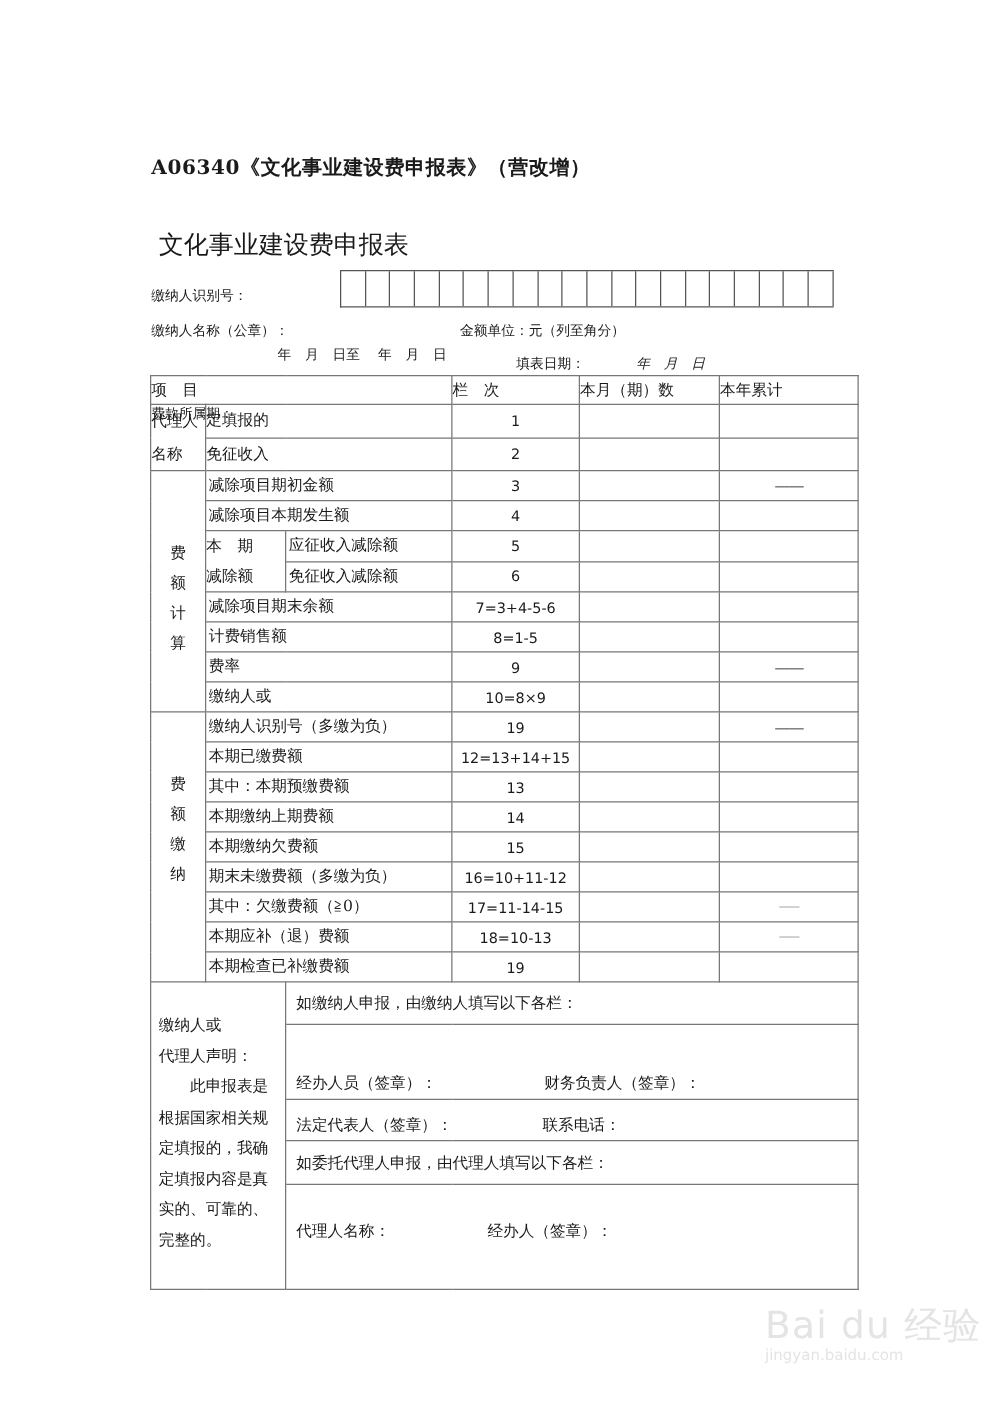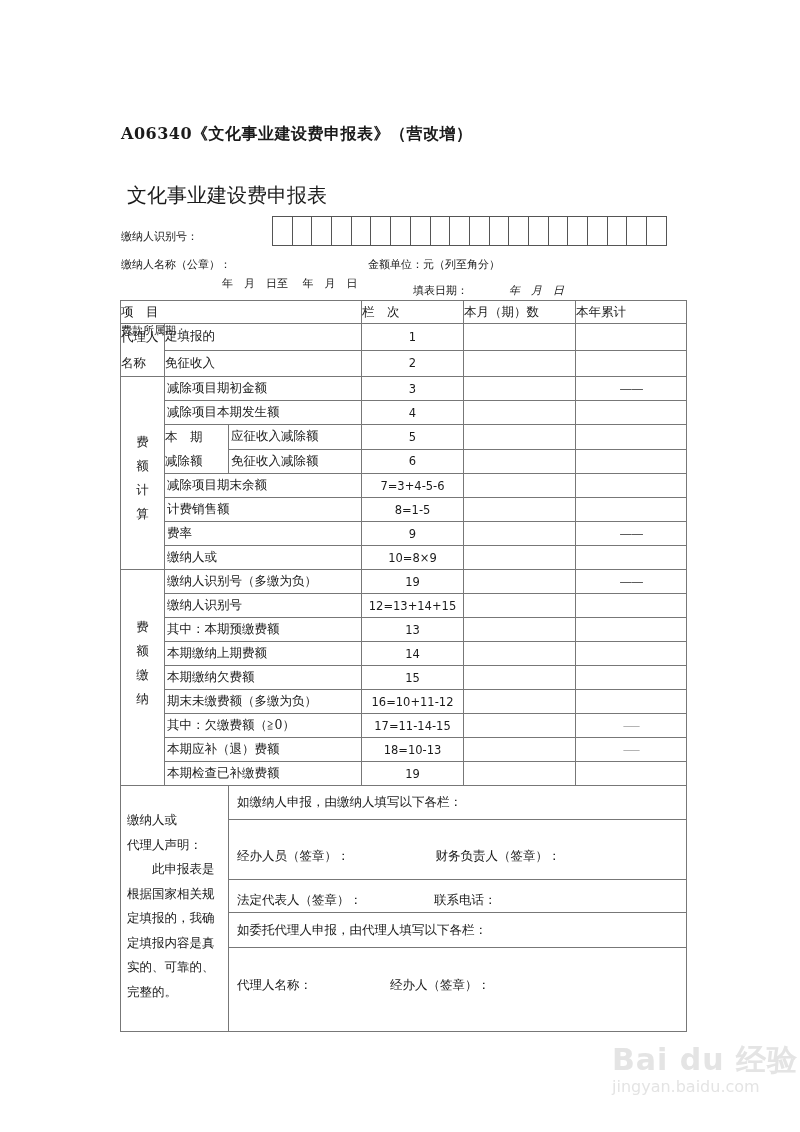--- a/index.html
+++ b/index.html
@@ -18,22 +18,22 @@
   table.main td { border:1px solid #777; padding:0; height:23px; box-sizing:border-box; vertical-align:middle; }
   .c { text-align:left; }
   .l { text-align:left; padding-left:2px !important; }
   .num { font-family:"DejaVu Sans","Liberation Sans",sans-serif; font-size:11.5px; text-align:center; }
   .dash { text-align:center; color:#444; letter-spacing:-1px; }
   .dash.small { font-size:9px; color:#888; }
   .vert { text-align:center; line-height:24px; }
   .decl-left { vertical-align:top !important; padding:22px 6px 0 6px !important; line-height:24.5px; font-size:12.5px;margin-left:48px; }
   .decl-cell { padding-left:8px !important; font-size:12.5px; }
   .watermark { position:absolute; left:612px; top:1040px; color:#e4e4e4; font-family:"DejaVu Sans","Liberation Sans",sans-serif; }
-  .watermark .brand { font-size:30px; font-weight:bold; letter-spacing:1px; }
-  .watermark .url { font-size:16px; margin-top:-4px; }
+  .watermark .brand { font-size:30px; font-weight:normal; letter-spacing:1px; }
+  .watermark .url { font-size:12px; margin-top:-4px; }
 </style>
 </head>
 <body>
 
 <div class="doc-title">A06340《文化事业建设费申报表》（营改增）</div>
 <div class="form-title">文化事业建设费申报表</div>
 
 <div class="line" style="left:121px; top:229px;">缴纳人识别号：</div>
 <div class="idgrid" id="idgrid">
     <div class="box"></div>
@@ -162,21 +162,21 @@
       <div>额</div>
       <div>缴</div>
       <div>纳</div>
     </td>
     <td colspan="2" class="l">缴纳人识别号（多缴为负）</td>
     <td class="num">19</td>
     <td></td>
     <td class="dash">——</td>
   </tr>
   <tr style="height:24px">
-    <td colspan="2" class="l">缴纳人识别号</td>
+    <td colspan="2" class="l">本期已缴费额</td>
     <td class="num">12=13+14+15</td>
     <td></td>
     <td class="dash"></td>
   </tr>
   <tr style="height:24px">
     <td colspan="2" class="l" style="padding-left:5px">其中：本期预缴费额</td>
     <td class="num">13</td>
     <td></td>
     <td class="dash"></td>
   </tr>
@@ -224,21 +224,21 @@
       <div style="white-space:pre">　　此申报表是</div>
       <div>根据国家相关规</div>
       <div>定填报的，我确</div>
       <div>定填报内容是真</div>
       <div>实的、可靠的、</div>
       <div>完整的。</div>
     </td>
     <td colspan="4" class="decl-cell">如缴纳人申报，由缴纳人填写以下各栏：</td>
   </tr>
   <tr style="height:60px">
-    <td colspan="4" class="decl-cell" style="vertical-align:bottom; padding-bottom:14px">
+    <td colspan="4" class="decl-cell" style="vertical-align:bottom; padding-bottom:4px">
       <span>经办人员（签章）：</span>
       <span style="display:inline-block; width:78px"></span>
       <span>财务负责人（签章）：</span>
     </td>
   </tr>
   <tr style="height:33px">
     <td colspan="4" class="decl-cell" style="vertical-align:bottom; padding-bottom:3px; border-top-color:transparent">
       <span>法定代表人（签章）：</span>
       <span style="display:inline-block; width:64px"></span>
       <span>联系电话：</span>

